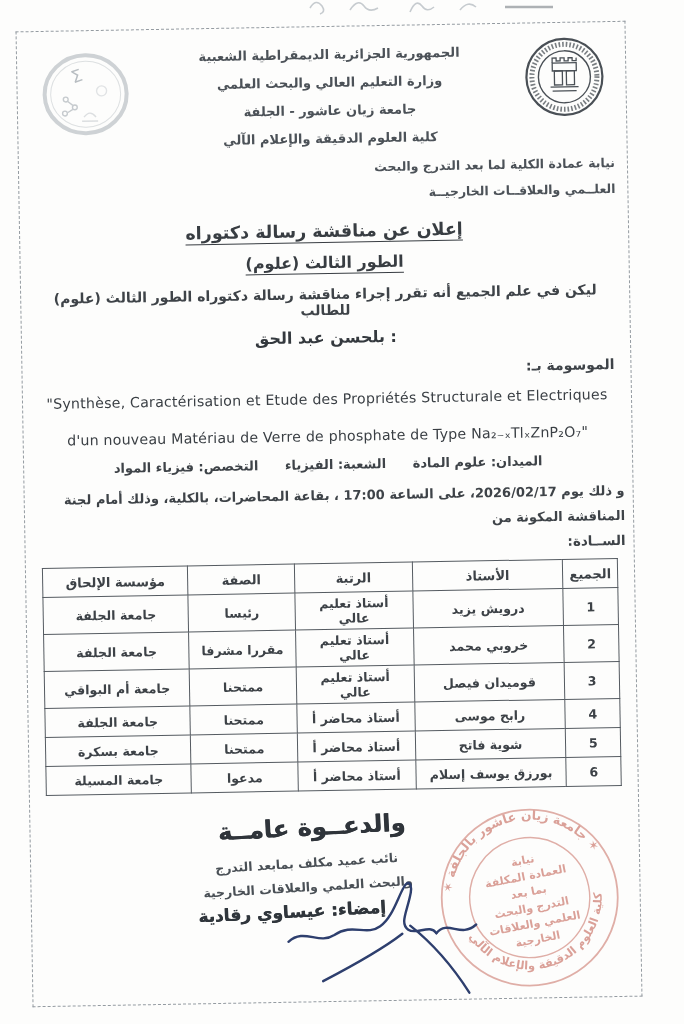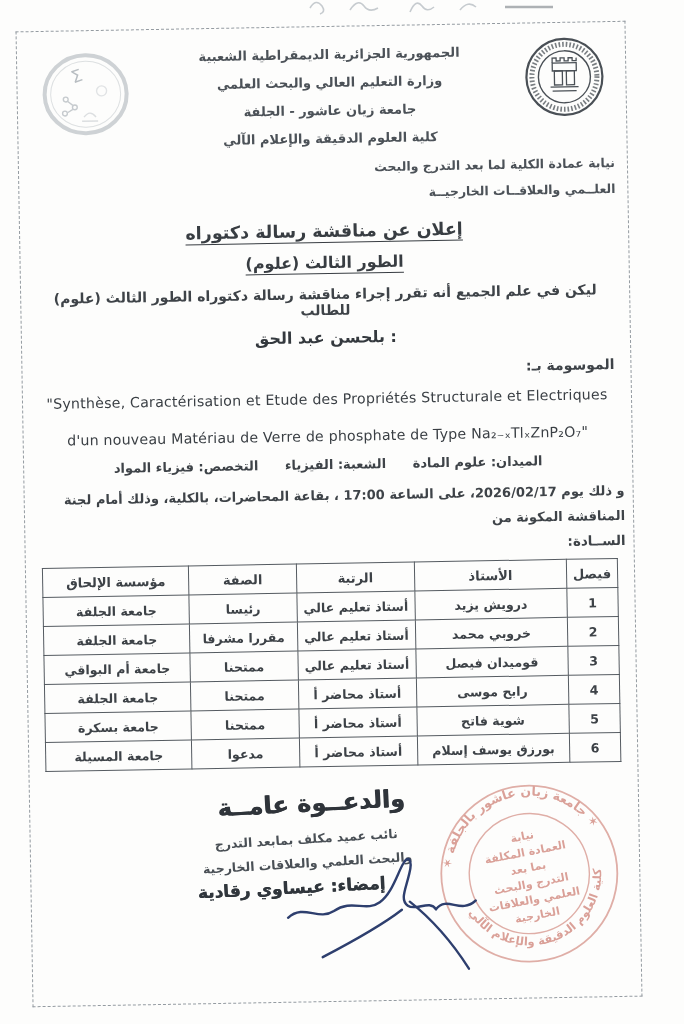--- a/index.html
+++ b/index.html
@@ -132,21 +132,21 @@
       <span>الشعبة: الفيزياء</span>
       <span>التخصص: فيزياء المواد</span>
     </div>
 
     <p class="dateline">و ذلك يوم 2026/02/17، على الساعة 17:00 ، بقاعة المحاضرات، بالكلية، وذلك أمام لجنة المناقشة المكونة من</p>
     <div class="misters">الســادة:</div>
 
     <table class="committee">
       <thead>
         <tr>
-          <th style="width:7%">فيصل</th>
+          <th style="width:7%">الجميع</th>
           <th style="width:27%">الأستاذ</th>
           <th style="width:21%">الرتبة</th>
           <th style="width:19%">الصفة</th>
           <th style="width:26%">مؤسسة الإلحاق</th>
         </tr>
       </thead>
       <tbody>
         <tr>
           <td>1</td>
           <td class="c-prof">درويش يزيد</td>

